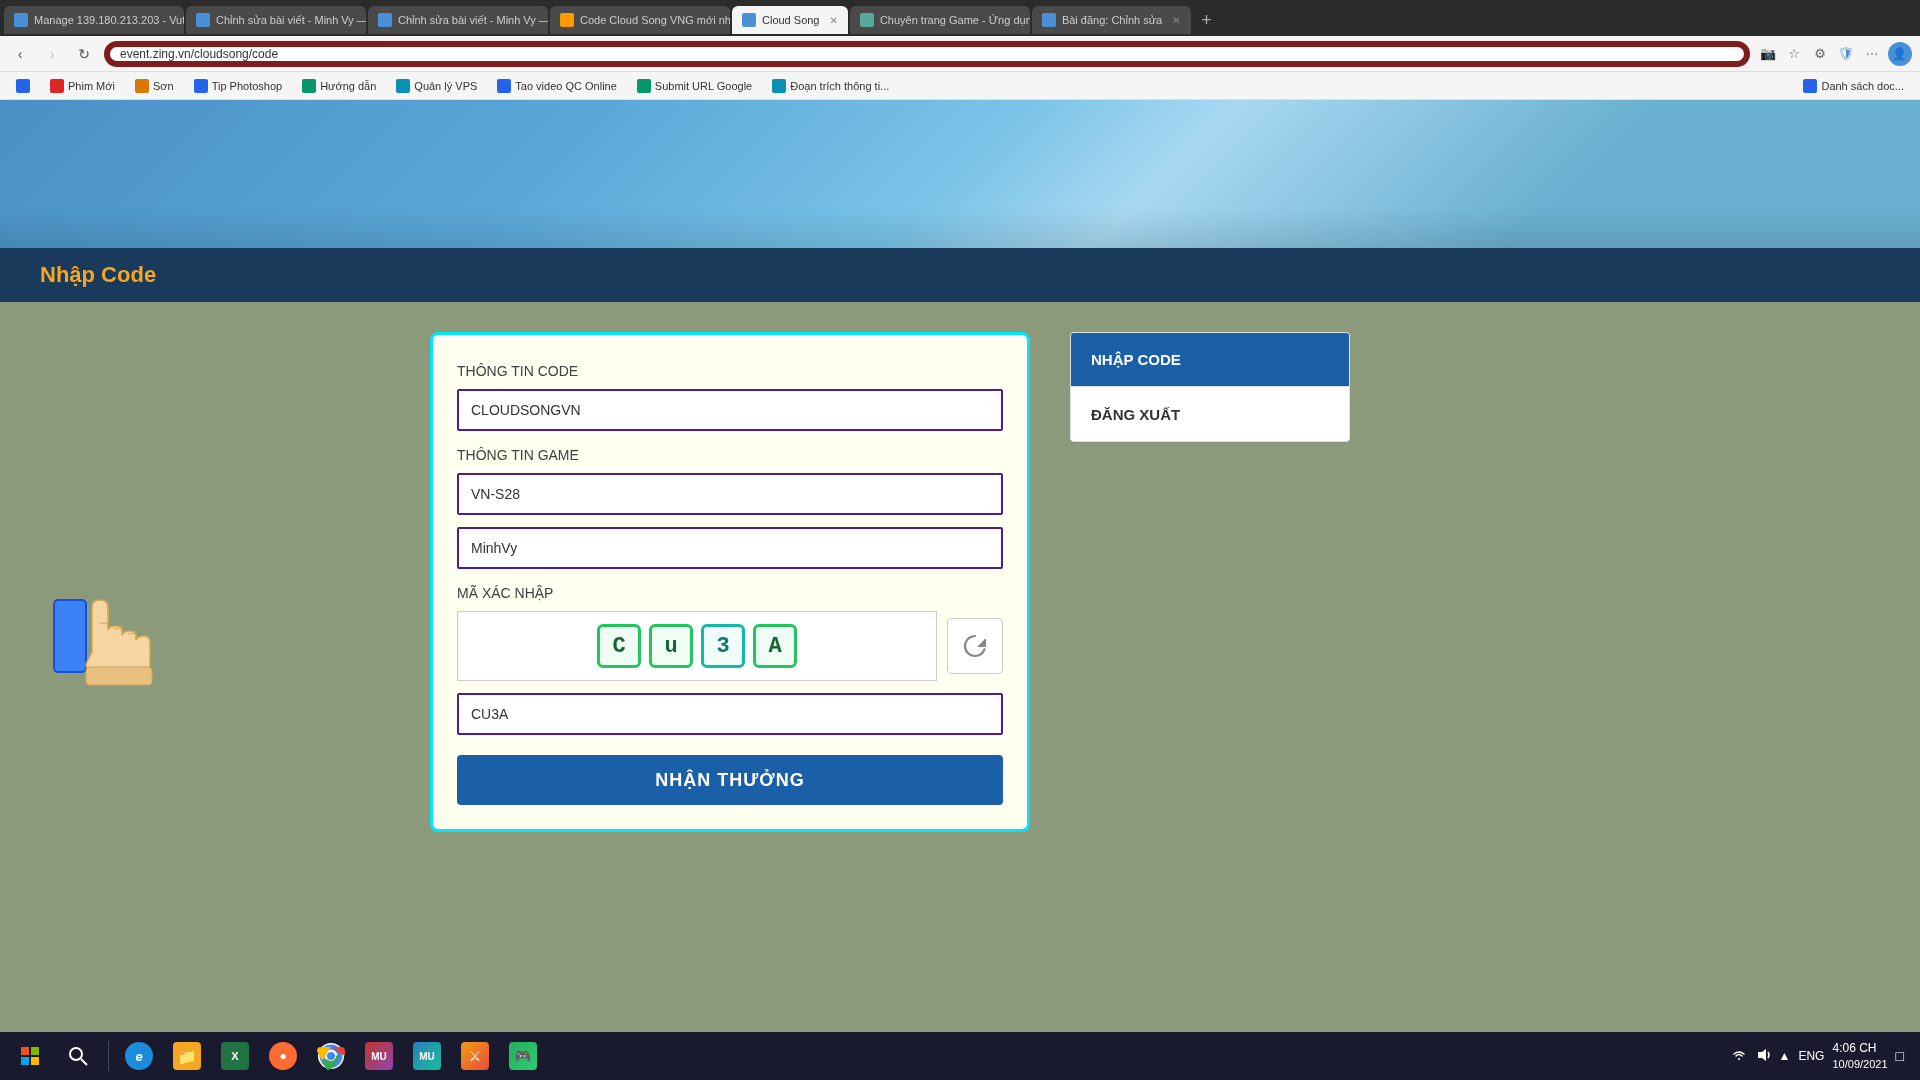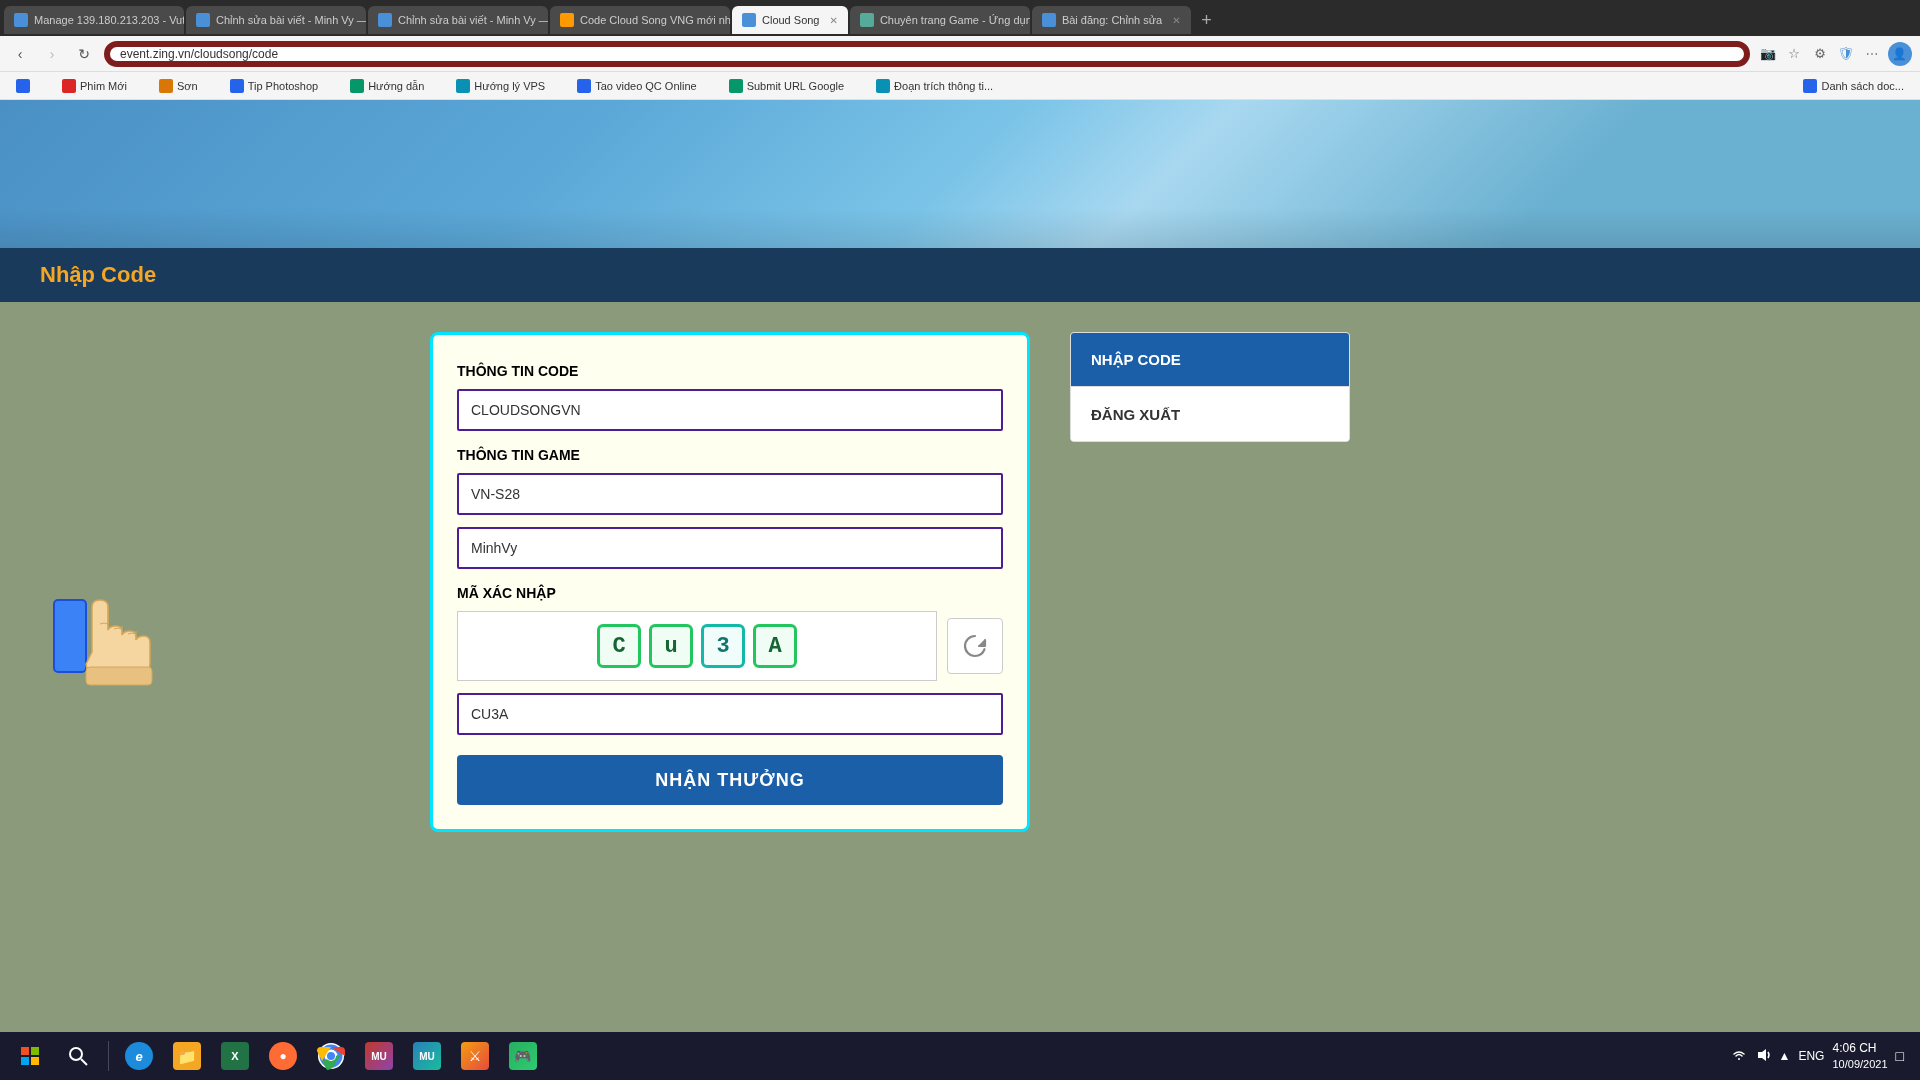--- a/index.html
+++ b/index.html
@@ -102,21 +102,21 @@
       font-size: 13px;
       cursor: pointer;
     }
 
     .bookmarks-bar {
       display: flex;
       align-items: center;
       background: #f5f5f5;
       height: 28px;
       padding: 0 8px;
-      gap: 16px;
+      gap: 4px;
       border-bottom: 1px solid #e0e0e0;
       font-size: 11px;
       color: #333;
     }
     .bookmark-item {
       display: flex;
       align-items: center;
       padding: 2px 8px;
       cursor: pointer;
       border-radius: 3px;
@@ -187,23 +187,23 @@
     .form-card {
       background: #fffff0;
       border: 3px solid #00e5ff;
       border-radius: 8px;
       padding: 24px;
       width: 600px;
       flex-shrink: 0;
     }
 
     .form-section-label {
-      color: #000000;
+      color: #404040;
       font-size: 14px;
-      font-weight: bold;
+      font-weight: normal;
       margin-bottom: 10px;
       margin-top: 4px;
     }
 
     .form-input {
       width: 100%;
       height: 42px;
       border: 2px solid #4c1d95;
       background: white;
       padding: 0 12px;
@@ -479,21 +479,21 @@
     <div class="bookmark-item">
       <div class="bookmark-icon blue"></div>
       <span>Tip Photoshop</span>
     </div>
     <div class="bookmark-item">
       <div class="bookmark-icon green"></div>
       <span>Hướng dẫn</span>
     </div>
     <div class="bookmark-item">
       <div class="bookmark-icon teal"></div>
-      <span>Hướng lý VPS</span>
+      <span>Quản lý VPS</span>
     </div>
     <div class="bookmark-item">
       <div class="bookmark-icon blue"></div>
       <span>Tao video QC Online</span>
     </div>
     <div class="bookmark-item">
       <div class="bookmark-icon green"></div>
       <span>Submit URL Google</span>
     </div>
     <div class="bookmark-item">

